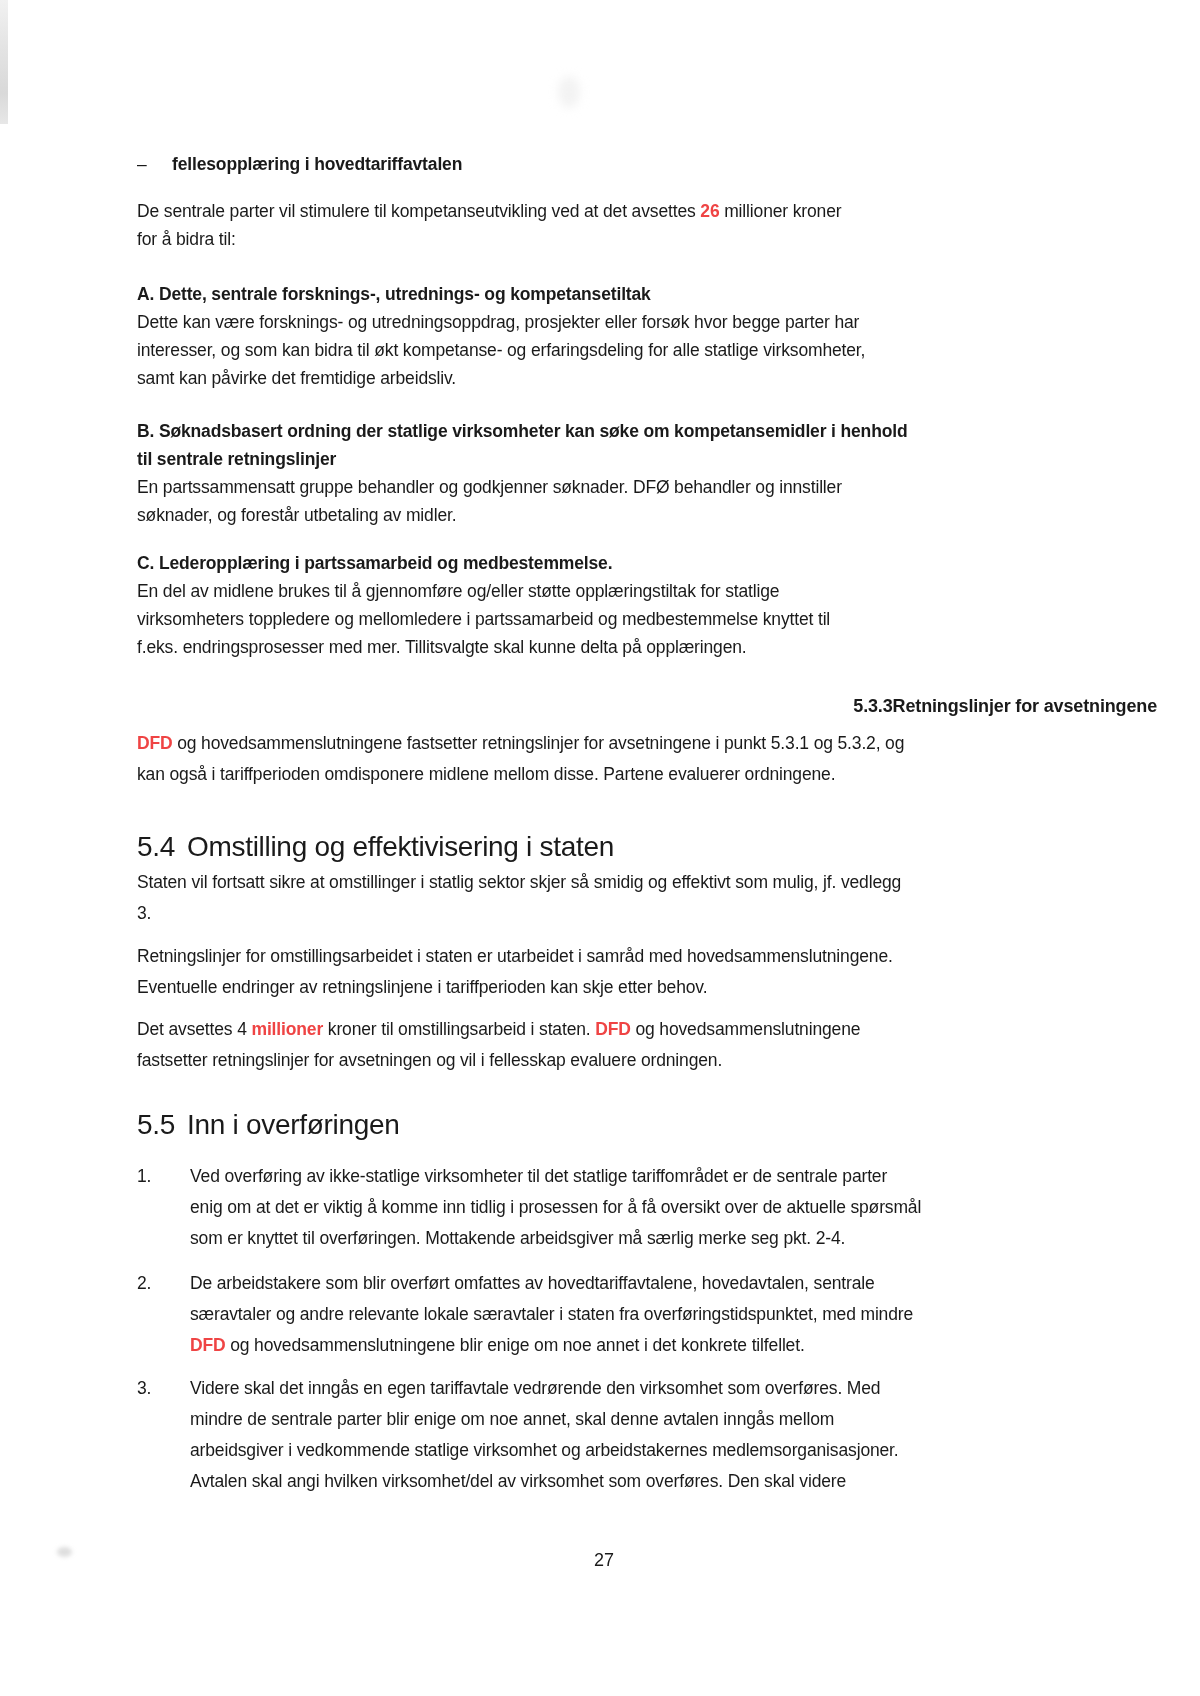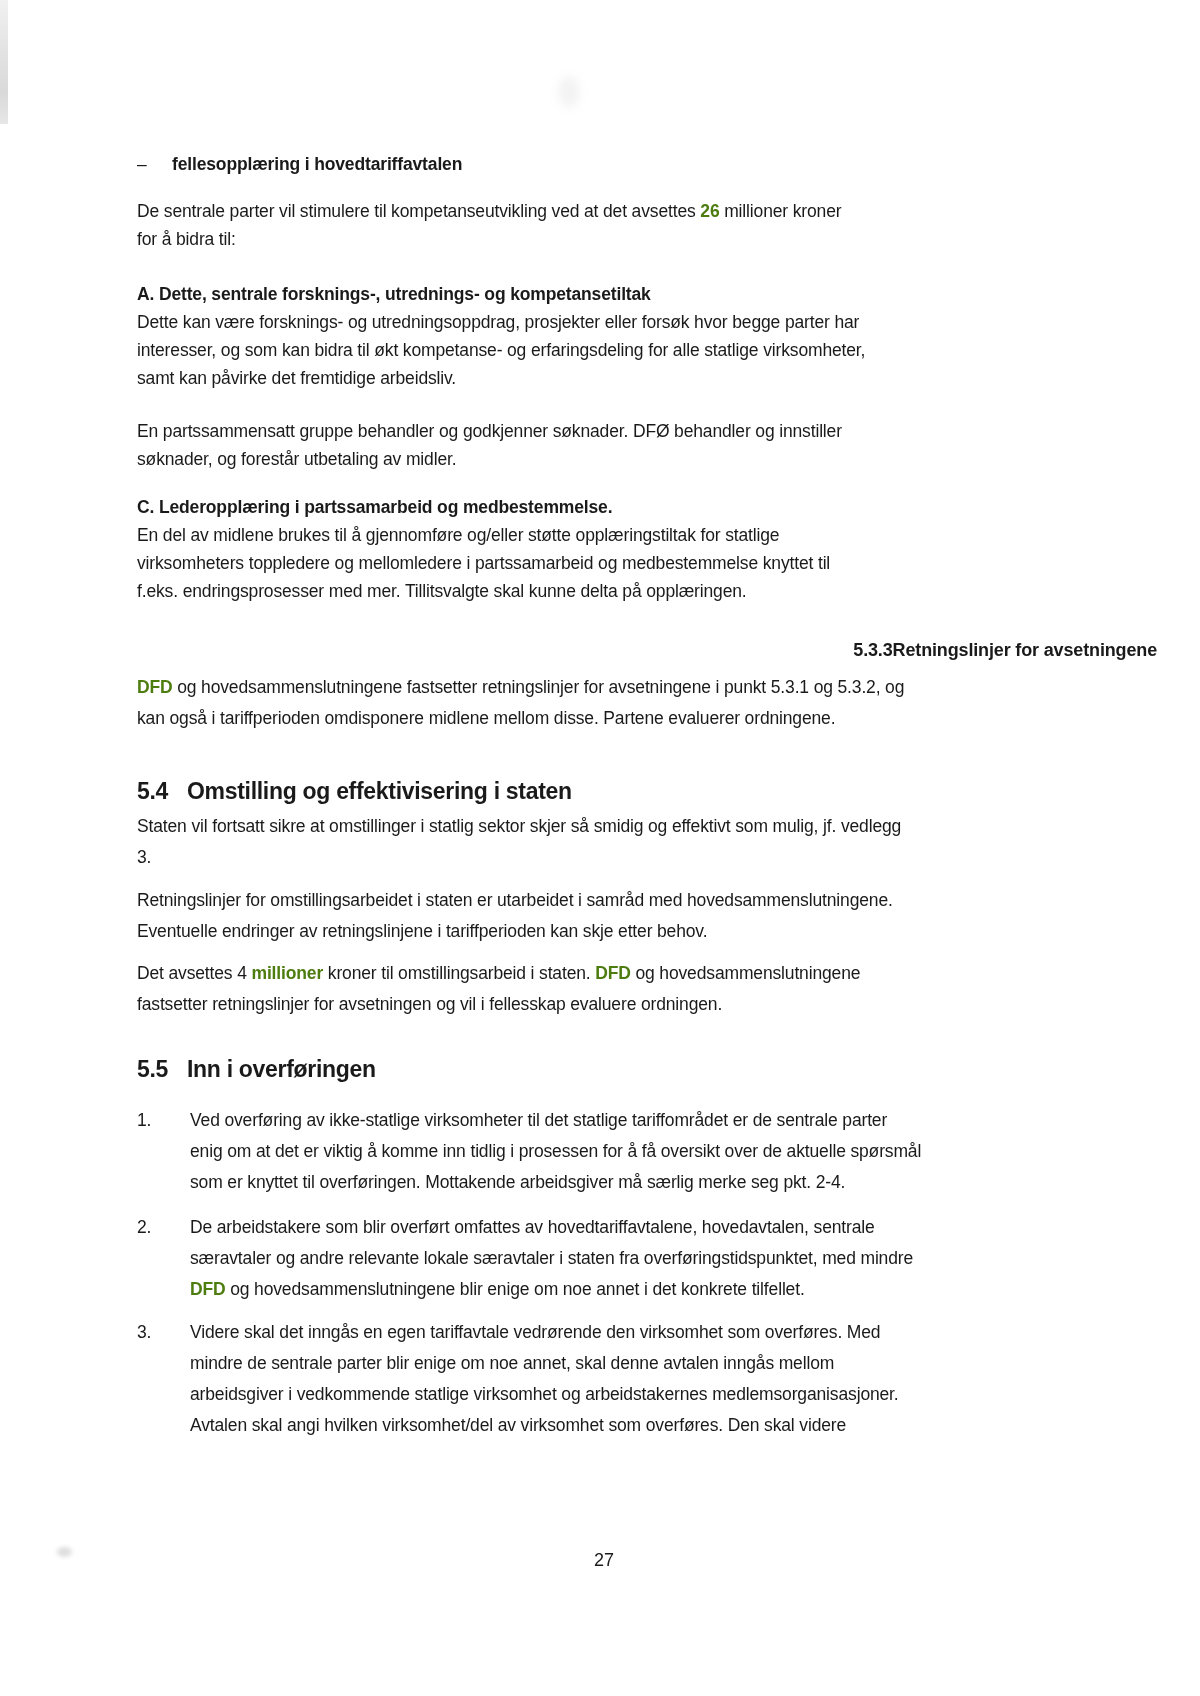--- a/index.html
+++ b/index.html
@@ -24,38 +24,38 @@
   .smudge2 {
     position:absolute; left:558px; top:76px; width:22px; height:32px;
     background:#f3f3f3; border-radius:50%; filter:blur(5px);
   }
 
   .content {
     position:absolute; left:137px; top:0; width:1020px;
     font-size:17.5px; letter-spacing:-0.15px; line-height:28px;
   }
   .pre { white-space:pre-line; }
-  b { color:#4d7c0f;text-align:center; }
+  b { color:#ef4444;text-align:center; }
 
   .hang { margin-top:150px; display:flex; }
   .hang .dash { width:35px; flex:0 0 35px; }
   .hang .hang-label { font-weight:bold; }
 
   .intro { margin-top:19px; }
 
   .sect-a { margin-top:27px; }
   .sect-b { margin-top:25px; }
   .sect-c { margin-top:20px; }
   .sect h3 { font-size:17.5px; font-weight:bold; }
 
   .h533 { margin-top:30px; font-size:18px; font-weight:bold; line-height:30px;text-align:right; }
   .h533 .hnum { display:inline-block; width:68px; }
   .body533 { margin-top:7px; line-height:31px; }
 
-  .h2row { font-weight:bold; font-size:23px; line-height:32px; letter-spacing:-0.3px; }
+  .h2row { font-weight:normal; font-size:28px; line-height:32px; letter-spacing:-0.3px; }
   .h2row .hnum { display:inline-block; width:50px; }
   .h54 { margin-top:41px; }
   .h55 { margin-top:33px; }
   .p54a { margin-top:4px; line-height:31px; }
   .p54b { margin-top:12px; line-height:31px; }
   .p54c { margin-top:11px; line-height:31px; }
 
   .li { display:flex; line-height:31px; }
   .li .num { width:53px; flex:0 0 53px; }
   .li1 { margin-top:20px; }
@@ -87,20 +87,22 @@
 for å bidra til:</p>
 
     <section class="sect sect-a">
       <h3 class="pre">A. Dette, sentrale forsknings-, utrednings- og kompetansetiltak</h3>
       <p class="pre">Dette kan være forsknings- og utredningsoppdrag, prosjekter eller forsøk hvor begge parter har
 interesser, og som kan bidra til økt kompetanse- og erfaringsdeling for alle statlige virksomheter,
 samt kan påvirke det fremtidige arbeidsliv.</p>
     </section>
 
     <section class="sect sect-b">
+      <h3 class="pre">B. Søknadsbasert ordning der statlige virksomheter kan søke om kompetansemidler i henhold
+til sentrale retningslinjer</h3>
       <p class="pre">En partssammensatt gruppe behandler og godkjenner søknader. DFØ behandler og innstiller
 søknader, og forestår utbetaling av midler.</p>
     </section>
 
     <section class="sect sect-c">
       <h3 class="pre">C. Lederopplæring i partssamarbeid og medbestemmelse.</h3>
       <p class="pre">En del av midlene brukes til å gjennomføre og/eller støtte opplæringstiltak for statlige
 virksomheters toppledere og mellomledere i partssamarbeid og medbestemmelse knyttet til
 f.eks. endringsprosesser med mer. Tillitsvalgte skal kunne delta på opplæringen.</p>
     </section>

